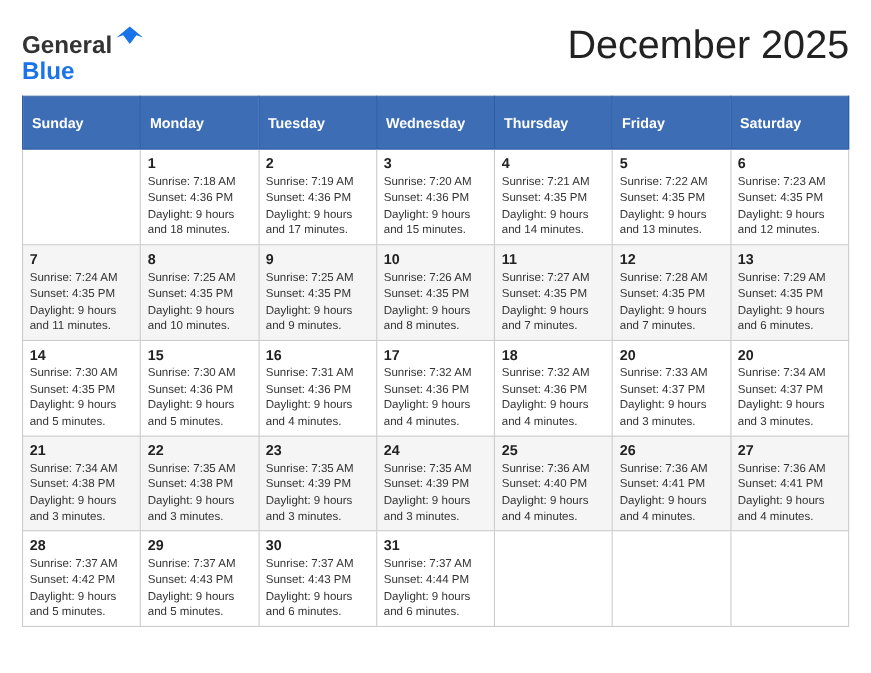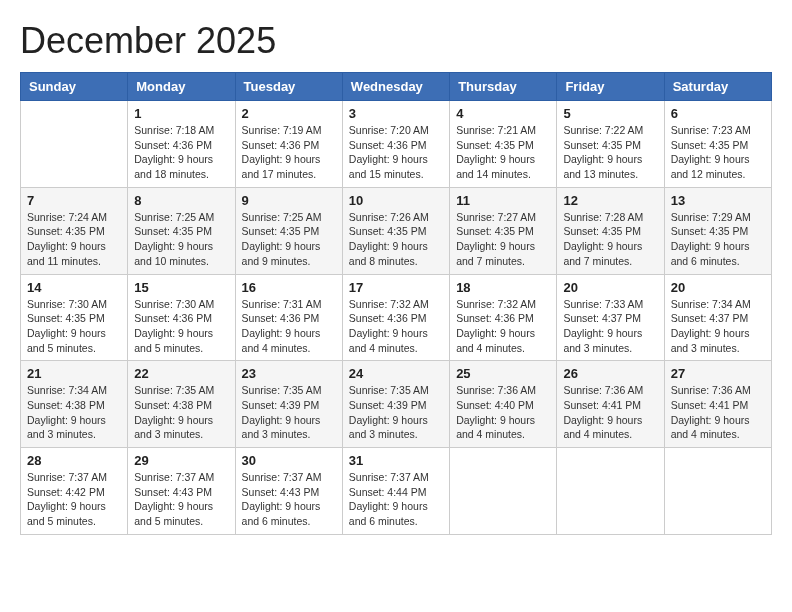--- a/index.html
+++ b/index.html
@@ -48,21 +48,21 @@
     .calendar {
       width: 100%;
       border-collapse: collapse;
       border: 1px solid #ccc;
     }
     .calendar th {
       background-color: #3d6eb5;
       color: #fff;
       font-size: 13px;
       font-weight: bold;
-      padding: 6px 8px;
+      padding: 16px 8px;
       border: 1px solid #2d5ea5;
       text-align: left;
     }
     .calendar td {
       vertical-align: top;
       border: 1px solid #ccc;
       padding: 5px 6px;
       width: 107px;
       min-height: 80px;
       background: #fff;
@@ -83,20 +83,32 @@
       line-height: 1.4;
     }
     .empty-cell {
       background: #f9f9f9;
     }
   </style>
 </head>
 <body>
 
 <div class="header">
+  <div class="logo">
+    <div>
+      <div class="logo-text">
+        <span class="logo-general">General</span><svg class="logo-icon" viewBox="0 0 28 28">
+          <polygon points="14,4 26,14 20,12 14,20 8,12 2,14" fill="#1a73e8"></polygon>
+        </svg>
+      </div>
+      <div class="logo-text">
+        <span class="logo-blue">Blue</span>
+      </div>
+    </div>
+  </div>
   <div class="title-block">
     <div class="month-title">December 2025</div>
   </div>
 </div>
 
 <table class="calendar">
   <thead>
     <tr id="weekday-header">
     <th>Sunday</th>
         <th>Monday</th>

